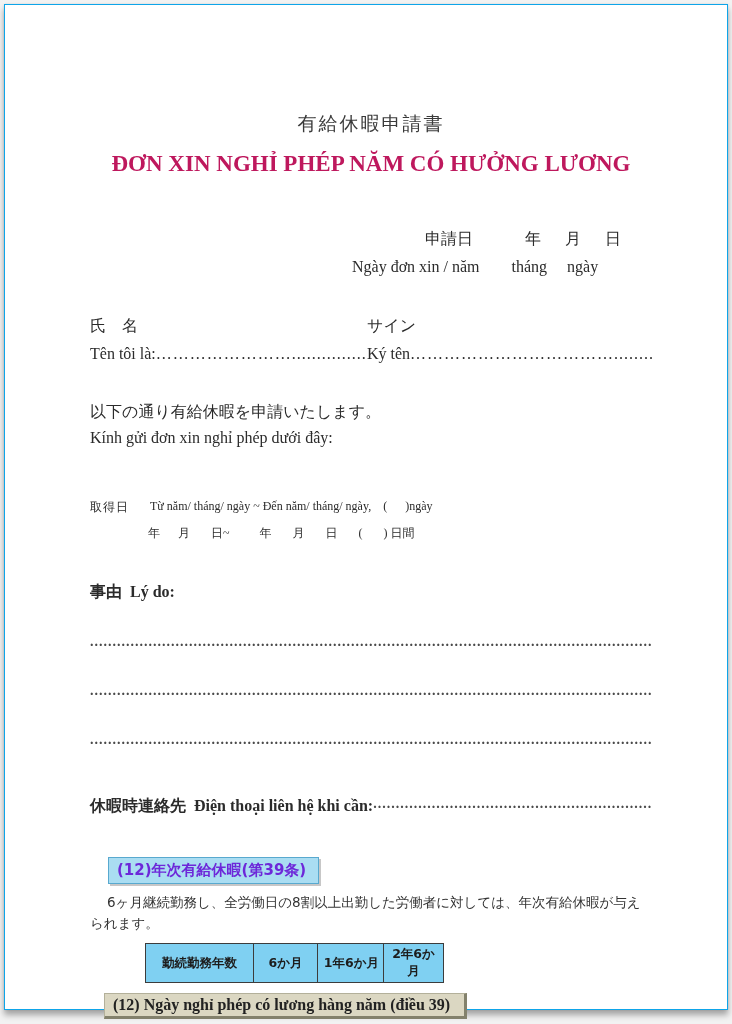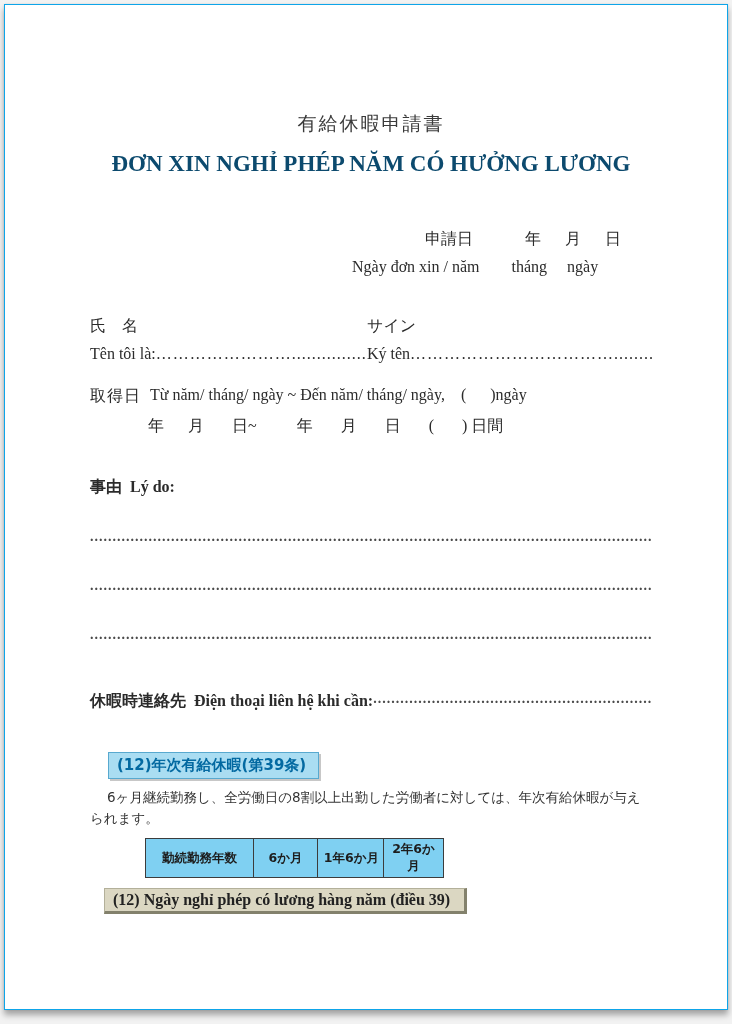--- a/index.html
+++ b/index.html
@@ -17,39 +17,39 @@
     margin: 4px auto 0 auto;
     background: #ffffff;
     border: 1px solid #0ea5e9;
     box-shadow: 0 5px 6px rgba(0,0,0,0.32), 0 0 2px rgba(0,0,0,0.10);
     padding: 106px 75px 0 85px;
   }
   .pre { white-space: pre-wrap; }
 
   
   .title-ja { text-align: center; font-size: 19px; letter-spacing: 2px; color: #3a3a3a; }
-  .title-vi { text-align: center; font-size: 23px; font-weight: bold; margin-top: 14px; color: #0c4a6e; }
+  .title-vi { text-align: center; font-size: 23px; font-weight: bold; margin-top: 14px; color: #be185d; }
 
   
   .date-block { margin-top: 52px; font-size: 16px; }
   .date-line1 { margin-left: 335px; }
   .date-line2 { margin-left: 262px; margin-top: 8px; }
 
   
   .name-row { display: flex; margin-top: 40px; font-size: 16px; }
   .name-col-left { width: 277px; }
   .name-col-right { flex: 1; }
   .name-row .line2 { margin-top: 8px; display: flex; }
   .dots-fill { flex: 1; overflow: hidden; white-space: nowrap; letter-spacing: 1px; }
 
   
   .intro-block { margin-top: 36px; font-size: 16px; line-height: 26px; }
 
   
-  .period-block { margin-top: 23px; font-size: 16px; }
+  .period-block { margin-top: 48px; font-size: 12px; }
   .period-line1 { display: flex; }
   .period-label { width: 60px; letter-spacing: 1px; }
   .period-line2 { margin-top: 9px; margin-left: 58px; }
 
   
   .reason-block { margin-top: 40px; font-size: 16px; font-weight: bold; }
   .reason-line {
     margin-top: 31px; height: 18px; overflow: hidden;
     white-space: nowrap; letter-spacing: 1px; color: #4a4a4a; font-size: 14px;
   }
@@ -61,21 +61,21 @@
 
   
   .sec-ja { margin-top: 40px; font-family: "DejaVu Sans", "Liberation Sans", sans-serif; }
   .sec-ja-heading {
     display: inline-block;
     margin-left: 18px;
     background: #aaddf2;
     border: 1px solid #58a9cf;
     box-shadow: 2px 2px 0 #c7c7c7;
     padding: 3px 12px 3px 8px;
-    font-size: 15px; font-weight: bold; color: #0369a1;
+    font-size: 15px; font-weight: bold; color: #6d28d9;
   }
   .sec-ja-body {
     margin-top: 8px; width: 552px;
     font-size: 13.5px; line-height: 21px; color: #333;
     text-indent: 17px; font-weight: 500;
   }
   table { border-collapse: collapse; }
   .tbl-ja { margin-top: 9px; margin-left: 55px; font-size: 12.5px; }
   .tbl-ja th, .tbl-ja td { border: 1.6px solid #3c3c3c; text-align: center; padding: 2px 4px; height: 22px; }
   .tbl-ja th { background: #7fd0f2; font-weight: bold; color: #1d1d1d; }
@@ -118,20 +118,24 @@
     </div>
     <div class="name-col-right">
       <div>サイン</div>
       <div class="line2">
         <span>Ký tên </span>
         <span class="dots-fill">………………………………........</span>
       </div>
     </div>
   </div>
 
+  <div class="intro-block">
+    <div>以下の通り有給休暇を申請いたします。</div>
+    <div>Kính gửi đơn xin nghỉ phép dưới đây:</div>
+  </div>
 
   <div class="period-block">
     <div class="period-line1">
       <span class="period-label">取得日</span>
       <span class="pre">Từ năm/ tháng/ ngày ~ Đến năm/ tháng/ ngày,    (      )ngày</span>
     </div>
     <div class="period-line2 pre">年      月       日~          年       月       日       (       ) 日間</div>
   </div>
 
   <div class="reason-block">

